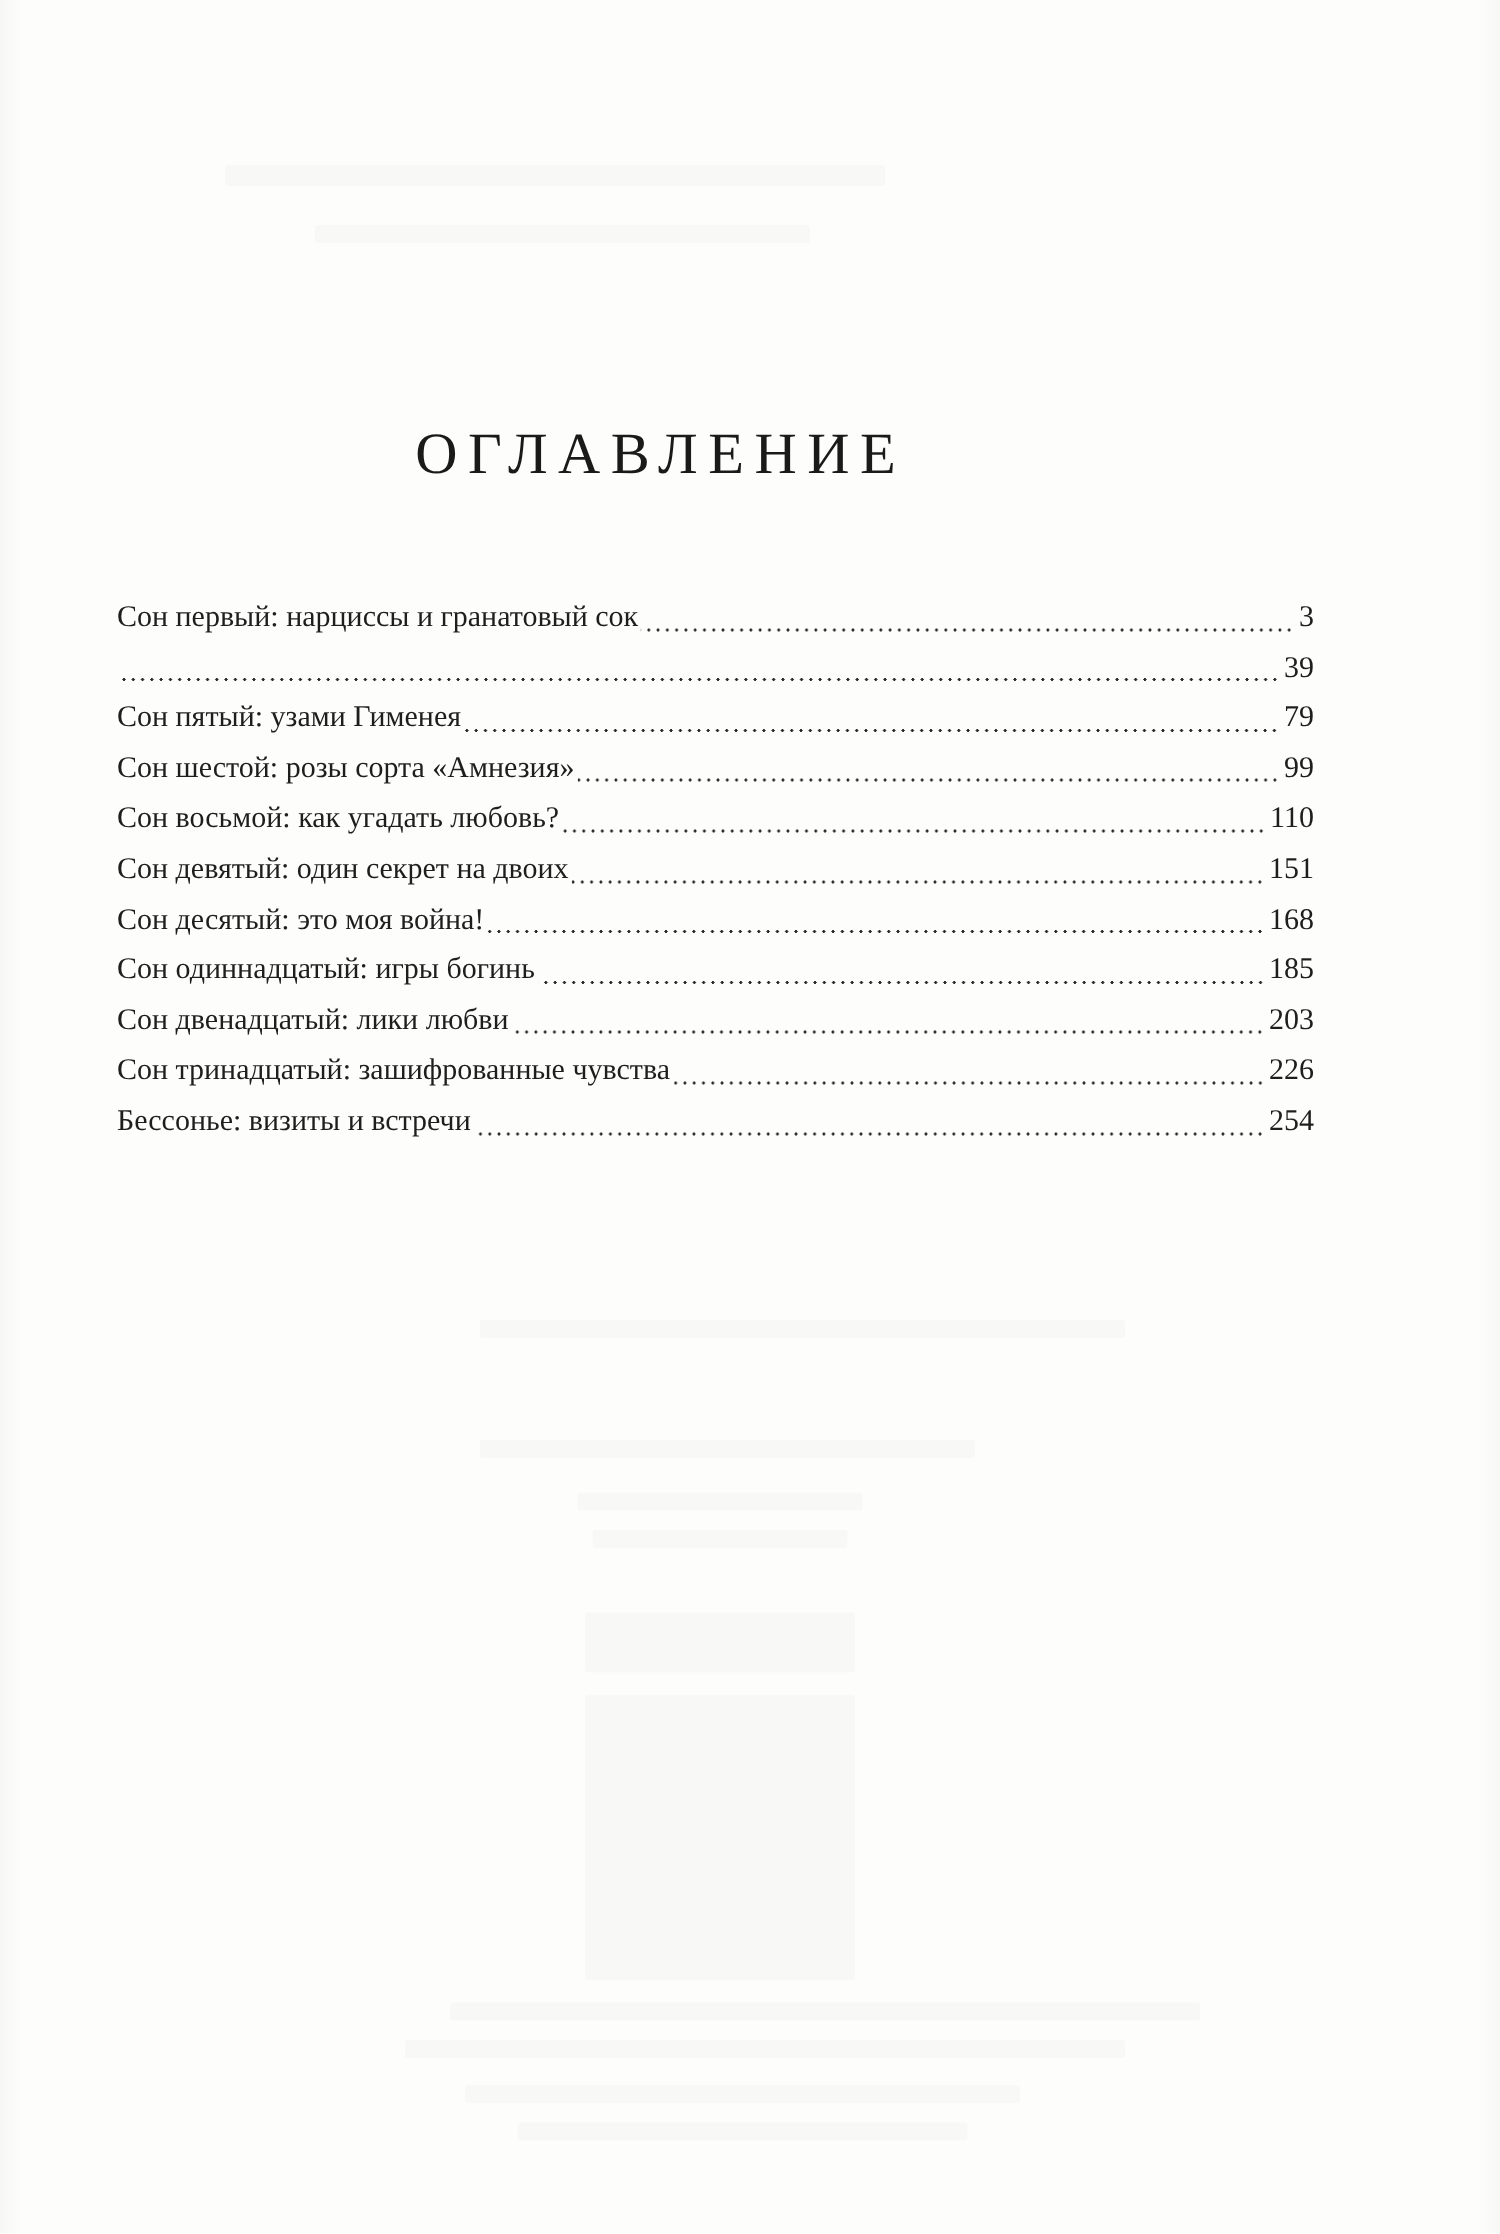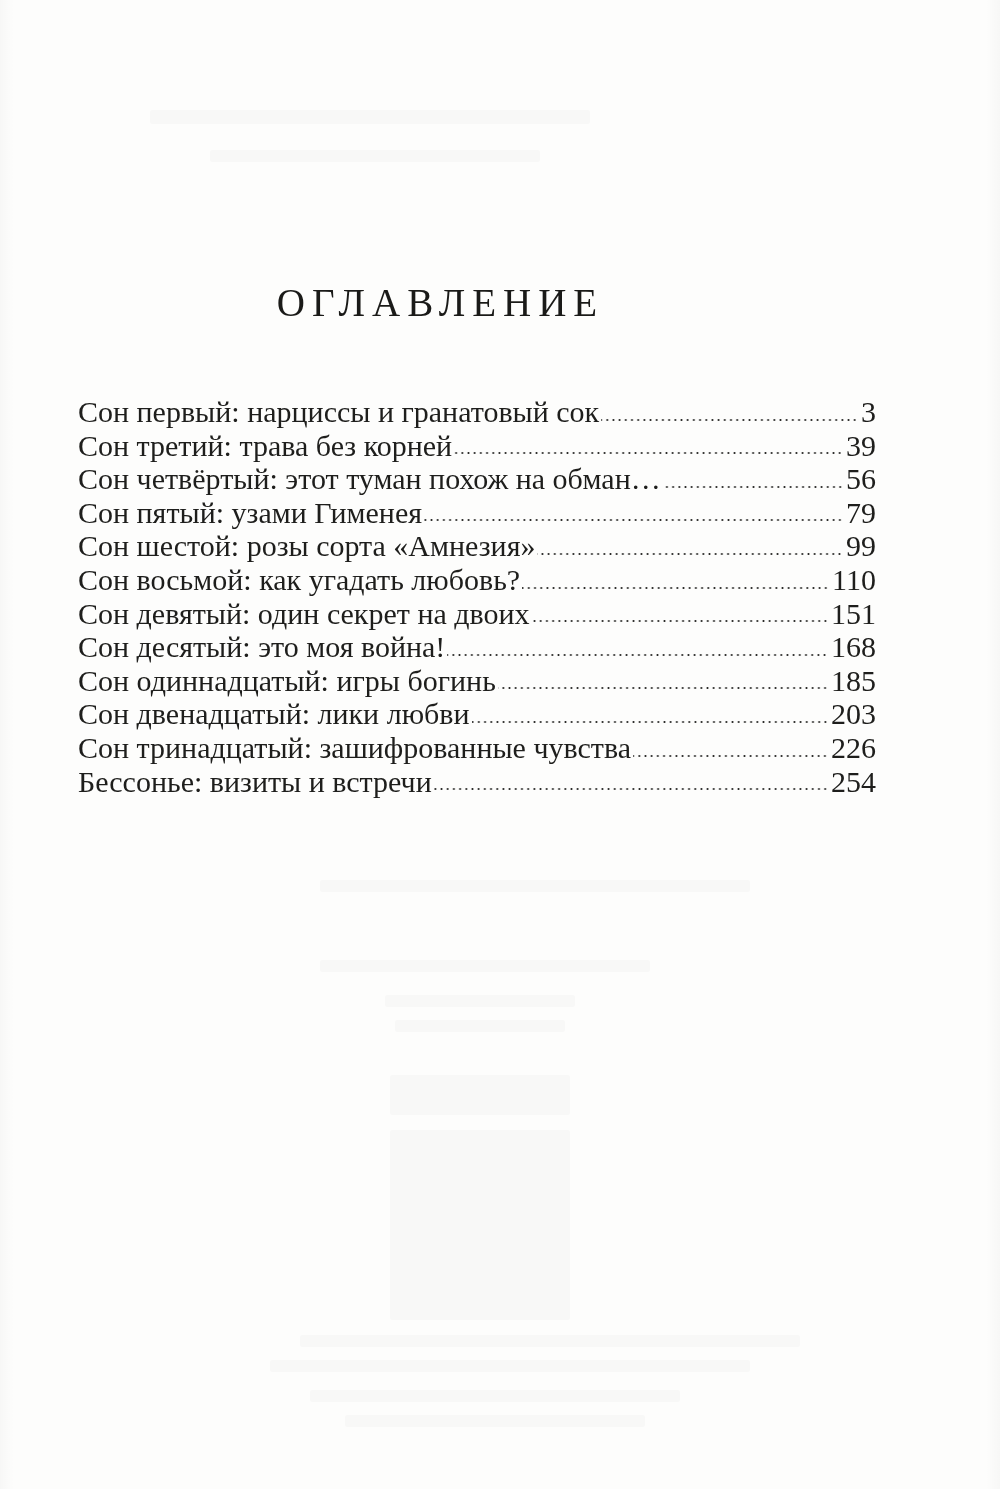--- a/index.html
+++ b/index.html
@@ -49,21 +49,21 @@
       width: 798px;
       margin: 0;
       padding: 0;
       list-style: none;
     }
     .toc-entry {
       display: flex;
       align-items: center;
       height: 33.6px;
       line-height: 33.6px;
-      font-size: 30px;
+      font-size: 20px;
       white-space: nowrap;
     }
     .toc-entry .entry-title {
       flex: 0 0 auto;
     }
     .toc-entry .leader {
       flex: 1 1 auto;
       overflow: hidden;
       position: relative;
       height: 33.6px;
@@ -105,28 +105,22 @@
 
   <h1 class="title" style="margin:0;font-weight:normal;">ОГЛАВЛЕНИЕ</h1>
 
   <ul class="toc">
     <li class="toc-entry">
       <span class="entry-title">Сон первый: нарциссы и гранатовый сок</span>
       <span class="leader"></span>
       <span class="entry-page">3</span>
     </li>
     <li class="toc-entry">
-      <span class="entry-title">Сон третий: трава без корней</span>
       <span class="leader"></span>
       <span class="entry-page">39</span>
-    </li>
-    <li class="toc-entry">
-      <span class="entry-title">Сон четвёртый: этот туман похож на обман…</span>
-      <span class="leader"></span>
-      <span class="entry-page">56</span>
     </li>
     <li class="toc-entry">
       <span class="entry-title">Сон пятый: узами Гименея</span>
       <span class="leader"></span>
       <span class="entry-page">79</span>
     </li>
     <li class="toc-entry">
       <span class="entry-title">Сон шестой: розы сорта «Амнезия»</span>
       <span class="leader"></span>
       <span class="entry-page">99</span>

